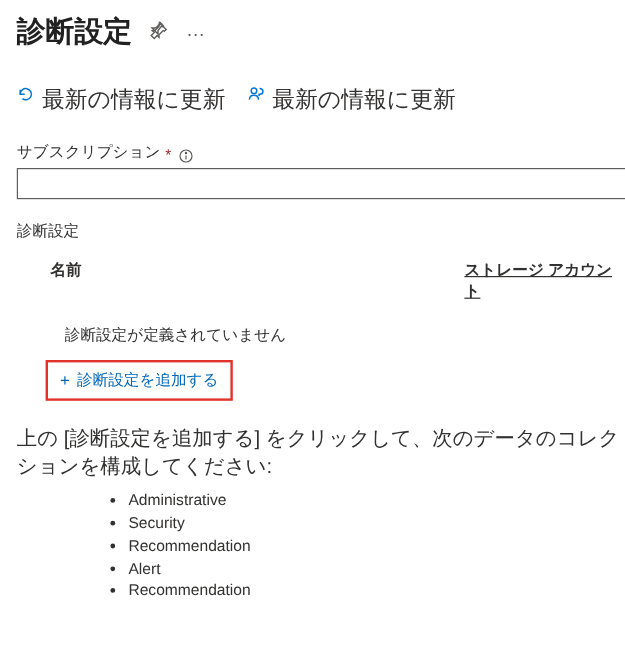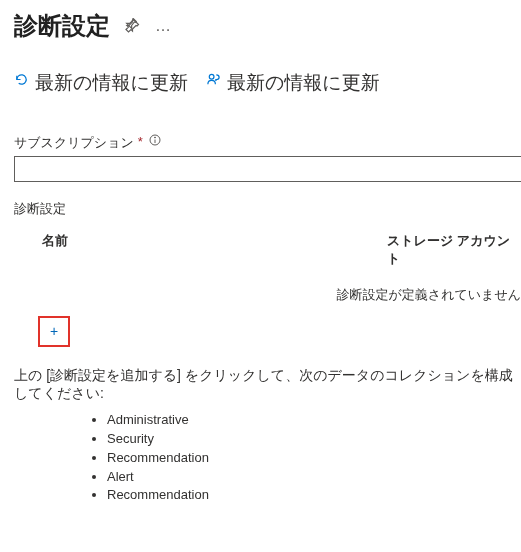--- a/index.html
+++ b/index.html
@@ -48,23 +48,23 @@
       display: inline-flex;
       gap: 6px;
       color: #323130;
       cursor: pointer;
       font-size: 19px;
     }
     .tool-item svg {
       color: #0078d4;
     }
     .label-row {
-      margin-top: 38px;
-      display: flex;
-      align-items: flex-start;
+      margin-top: 22px;
+      display: flex;
+      align-items: flex-end;
       gap: 4px;
       font-size: 13px;
       color: #323130;
     }
     .required {
       color: #a4262c;
     }
     .info-icon {
       color: #605e5c;
       display: inline-flex;
@@ -94,27 +94,27 @@
       margin-top: 14px;
       padding-left: 28px;
       font-weight: 600;
       font-size: 13px;
     }
     .col-name {
       width: 345px;
     }
     .col-storage {
       flex: 1;
+      text-decoration: underline;
     }
     .empty-msg {
       margin-top: 18px;
       padding-left: 40px;
       font-size: 13px;
       color: #323130;
-      text-align: right;
     }
     .add-row {
       margin-top: 12px;
       margin-left: 24px;
       display: inline-block;
     }
     .add-highlight {
       border: 2px solid #e1322a;
       padding: 6px 10px;
     }
@@ -126,21 +126,21 @@
       cursor: pointer;
       font-size: 13px;
     }
     .add-plus {
       color: #0067b8;
       font-size: 14px;
       line-height: 1;
     }
     .instruction {
       margin-top: 20px;
-      font-size: 14px;
+      font-size: 17px;
     }
     .category-list {
       margin-top: 8px;
       padding-left: 52px;
       list-style: disc;
       font-size: 13px;
       line-height: 1.45;
     }
     .category-list li {
       padding-left: 0;
@@ -204,20 +204,21 @@
     <div class="col-name">名前</div>
     <div class="col-storage">ストレージ アカウント</div>
   </div>
 
   <div class="empty-msg">診断設定が定義されていません</div>
 
   <div class="add-row">
     <div class="add-highlight">
       <span class="add-link">
         <span class="add-plus">+</span>
+        <span>診断設定を追加する</span>
       </span>
     </div>
   </div>
 
   <div class="instruction">上の [診断設定を追加する] をクリックして、次のデータのコレクションを構成してください:</div>
 
   <ul class="category-list" id="category-list">
   <li>Administrative</li>
       <li>Security</li>
       <li>Recommendation</li>

